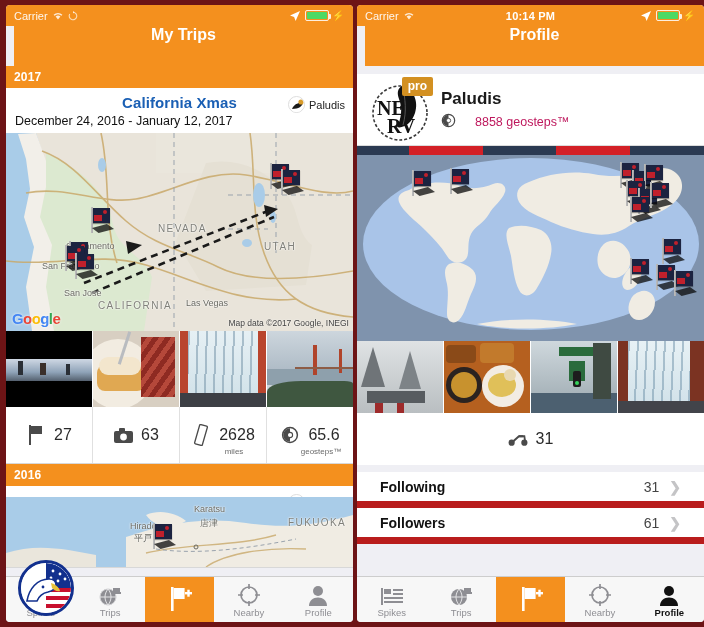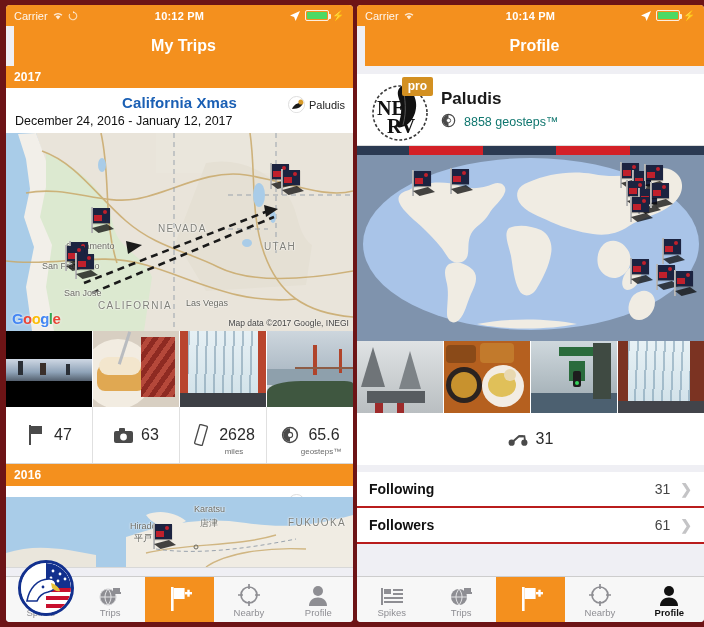--- a/index.html
+++ b/index.html
@@ -50,21 +50,21 @@
   .batt i { display: block; height: 100%; background: #4cd964; border-radius: 1px; }
   .batt::after {
     content: ""; position: absolute; right: -3px; top: 3px;
     width: 2px; height: 5px; background: rgba(255,255,255,.85); border-radius: 0 1px 1px 0;
   }
   .bolt { font-size: 10px; }
 
   
   .navbar {
     height: 40px; background: #f4901e; color: #fff;
-    display: flex; align-items: center; justify-content: center;
+    display: flex; justify-content: center;
     font-size: 16px; font-weight: bold; margin-left: 8px;
   }
 
   
   .scroll { height: 510px; overflow: hidden; background: #efeff4; }
   .yearhdr {
     background: #f4901e; color: #fff; font-size: 12px; font-weight: bold;
     padding: 4px 8px; letter-spacing: .2px;
   }
   .trip-card { background: #fff; border-bottom: 1px solid #d8d8d8; }
@@ -164,32 +164,32 @@
     padding: 0 12px; gap: 10px; border-bottom: 1px solid #dcdcdc;
   }
   .prof-av { width: 62px; height: 62px; position: relative; flex: none; }
   .pro-badge {
     position: absolute; right: -2px; top: -2px; background: #d39021; color: #fff;
     font-size: 12px; font-weight: bold; line-height: 1; padding: 3px 6px 4px 6px;
     border-radius: 2px; z-index: 3;
   }
   .prof-name { font-size: 17px; font-weight: bold; color: #1a1a1a; }
   .prof-geo {
-    margin-top: 4px; font-size: 12.5px; color: #0f766e;
-    display: flex; align-items: center; gap: 8px;
+    margin-top: 4px; font-size: 12.5px; color: #be185d;
+    display: flex; align-items: center; gap: 19px;
   }
   .world { height: 195px; background: #7f93ad; position: relative; overflow: hidden; }
   .world .ribbon { position: absolute; left:0; top:0; width: 100%; height: 9px; display: flex; }
   .world .globe {
     position: absolute; left: 50%; top: 50%; transform: translate(-50%,-50%);
     width: 336px; height: 172px; border-radius: 50%; background: #a9c4e8;
   }
   .rowlink {
-    height: 36px; background: #fff; border-bottom: 2px solid #b91c1c;
-    display: flex; align-items: center; padding: 0 12px;
+    height: 36px; background: #fff; border-bottom: 7px solid #b91c1c;
+    display: flex; align-items: center; padding: 0 23px;
     font-size: 14px; font-weight: bold; color: #111;
   }
   .rowlink .cnt { margin-left: auto; font-weight: normal; color: #444; font-size: 14px; }
   .rowlink .chev { margin-left: 10px; color: #c4c4c6; font-size: 14px; }
 
   
   .wm {
     position: absolute; left: 12px; bottom: 6px; z-index: 40;
     display: flex; flex-direction: column; align-items: center;
   }
@@ -214,21 +214,20 @@
         <span>Carrier</span>
         <svg class="wifi" viewBox="0 0 12 9">
           <path d="M6 8.4 3.6 5.6a3.6 3.6 0 0 1 4.8 0Z" fill="#fff" opacity=".9"></path>
           <path d="M1.6 3.7a6.6 6.6 0 0 1 8.8 0l-.9 1a5.3 5.3 0 0 0-7 0Z" fill="#fff" opacity=".9"></path>
         </svg>
         <svg width="10" height="10" viewBox="0 0 10 10">
           <path d="M5 1.2a3.8 3.8 0 1 1-3.3 1.9" fill="none" stroke="#fff" stroke-width="1.1" opacity=".75"></path>
           <path d="M5 0 6.8 1.3 5 2.6Z" fill="#fff" opacity=".75"></path>
         </svg>
       </div>
-      <div class="sb-center">10:12 PM</div>
       <div class="sb-right">
         <svg width="12" height="12" viewBox="0 0 12 12">
           <path d="M11 1 1 5.4l4.1 1.5L6.6 11Z" fill="#fff"></path>
         </svg>
         <span class="batt">
             <i></i>
           </span>
         <span class="bolt">⚡</span>
       </div>
     </div>
@@ -363,21 +362,21 @@
         </div>
 
         <div class="statrow">
           <div class="stat">
             <span class="si">
               <svg width="15" height="20" viewBox="0 0 15 20">
                   <rect x="0" y="0" width="2" height="20" fill="#4a4a4a"></rect>
                   <rect x="2" y="1" width="11" height="8" fill="#4a4a4a"></rect>
                 </svg>
             </span>
-            <span class="sv">47</span>
+            <span class="sv">27</span>
             <span class="su"></span>
           </div>
           <div class="stat">
             <span class="si">
               <svg width="19" height="15" viewBox="0 0 19 15">
                   <rect x="0" y="3" width="19" height="12" rx="2" fill="#4a4a4a"></rect>
                   <rect x="5" y="0" width="6" height="4" rx="1" fill="#4a4a4a"></rect>
                   <circle cx="9.5" cy="9" r="3.4" fill="#fff"></circle>
                 </svg>
             </span>

